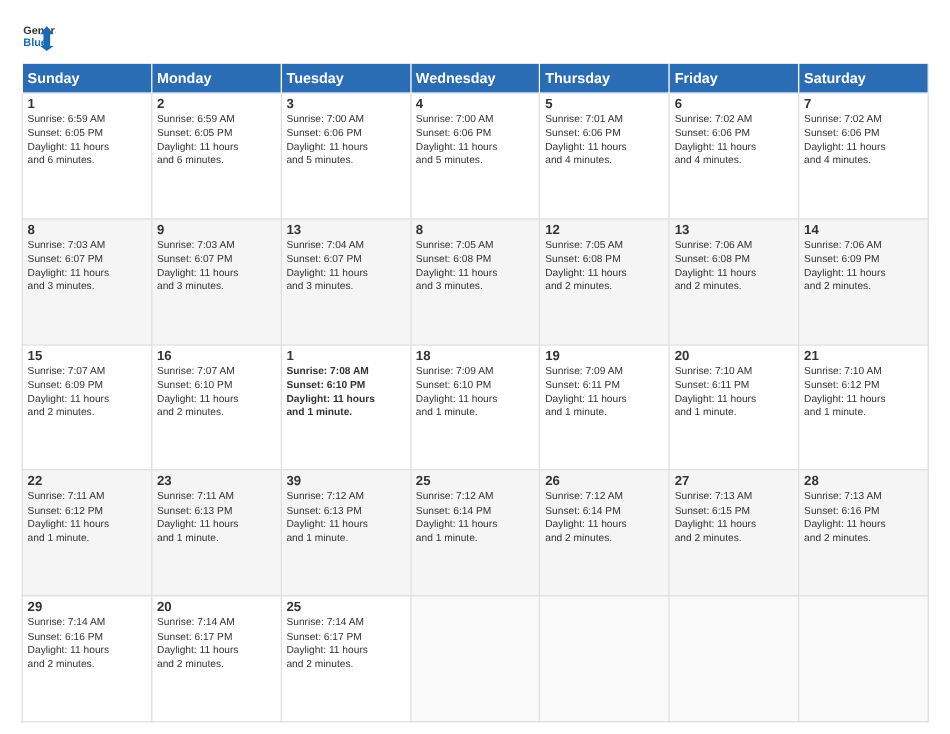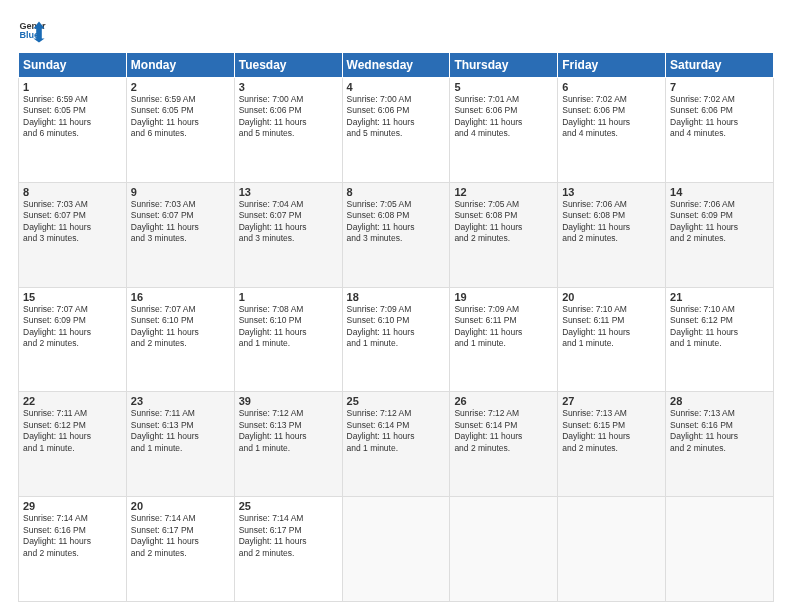--- a/index.html
+++ b/index.html
@@ -237,21 +237,21 @@
           </td>
           <td>
             <span class="day-num">16</span>
             <div class="cell-content" style="white-space: pre-line;">Sunrise: 7:07 AM
 Sunset: 6:10 PM
 Daylight: 11 hours
 and 2 minutes.</div>
           </td>
           <td>
             <span class="day-num">1</span>
-            <div class="cell-content" style="white-space: pre-line;">Sunrise: 7:08 AM
+            <div class="cell-content" style="white-space: pre-line; font-weight: bold;">Sunrise: 7:08 AM
 Sunset: 6:10 PM
 Daylight: 11 hours
 and 1 minute.</div>
           </td>
           <td>
             <span class="day-num">18</span>
             <div class="cell-content" style="white-space: pre-line;">Sunrise: 7:09 AM
 Sunset: 6:10 PM
 Daylight: 11 hours
 and 1 minute.</div>

